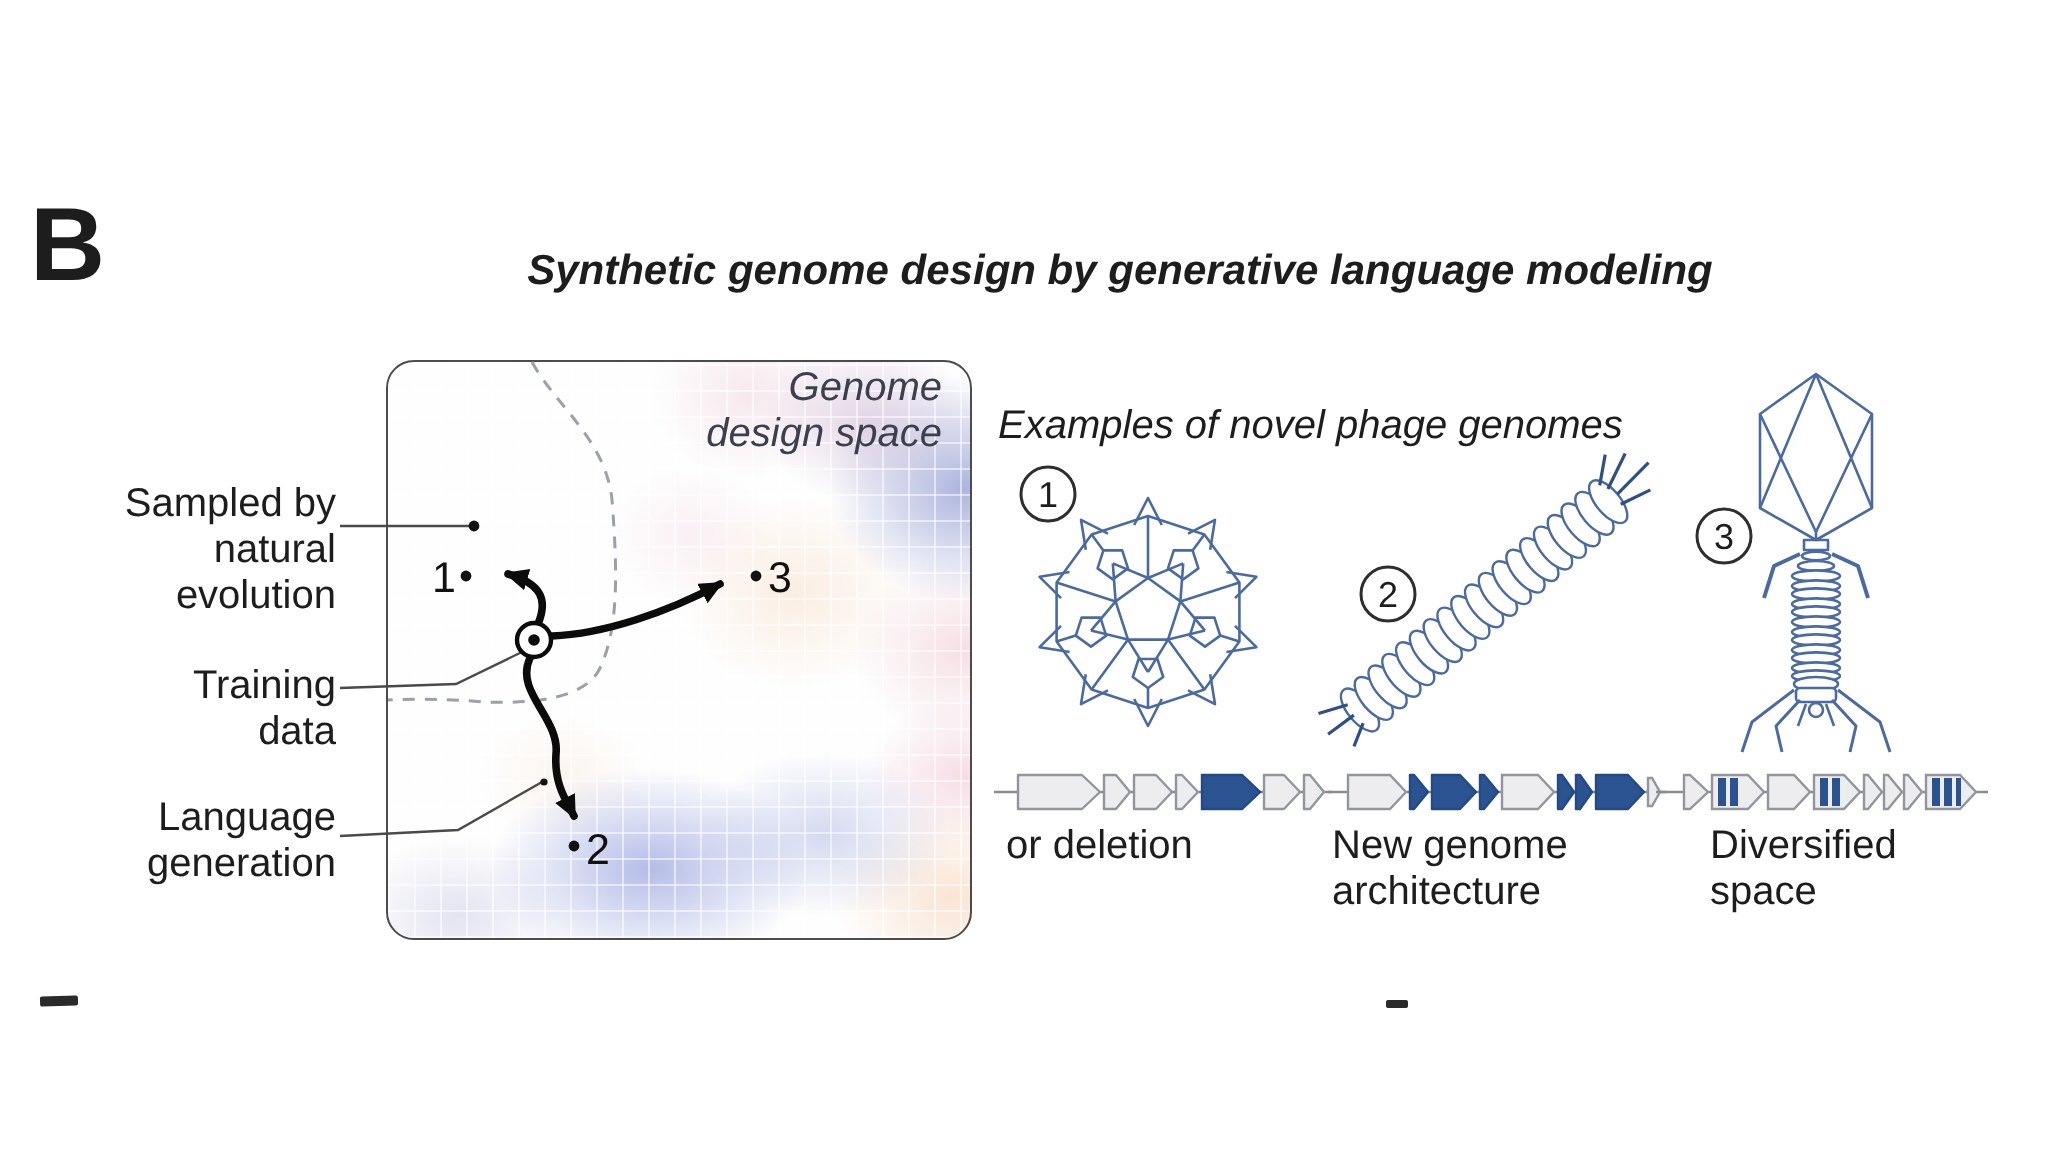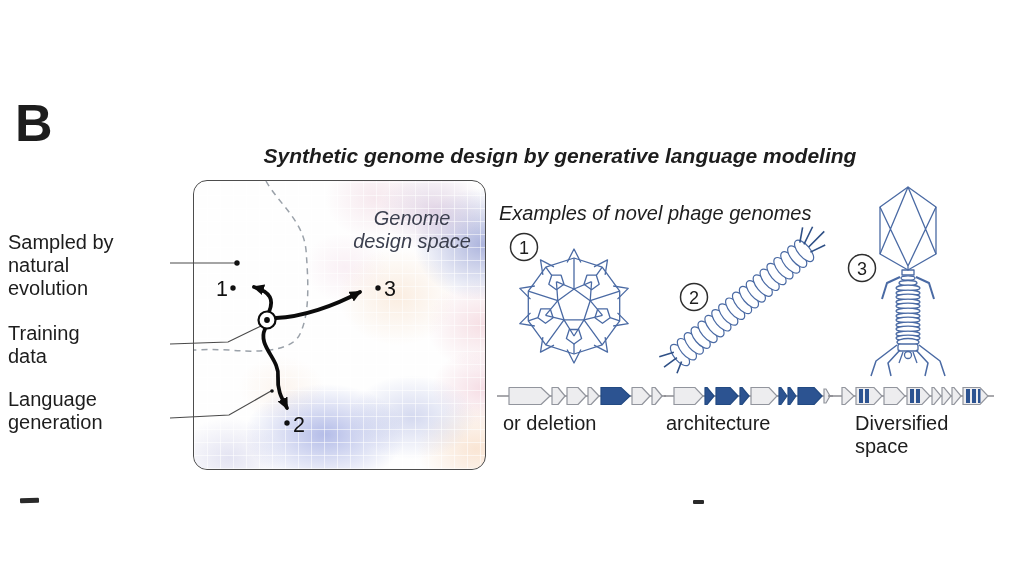--- a/index.html
+++ b/index.html
@@ -1,19 +1,19 @@
 <!DOCTYPE html>
 <html><head>
 <meta charset="utf-8">
 <style>
   html,body{margin:0;padding:0;background:#fff;}
   .stage{position:relative;width:1024px;height:576px;background:#ffffff;overflow:hidden;
          font-family:"Liberation Sans",sans-serif;color:#1d1d1d;}
   .panel-label{position:absolute;left:15px;top:97px;font-size:52px;font-weight:bold;line-height:1;}
-  .title{position:absolute;left:160px;top:144px;width:800px;text-align:center;
+  .title{position:absolute;left:160px;top:124px;width:800px;text-align:center;
          font-size:21px;font-weight:bold;font-style:italic;}
   .design-box{position:absolute;left:193px;top:180px;width:293px;height:290px;
       border:1.6px solid #4c4c4c;border-radius:14px;box-sizing:border-box;
       background:
         radial-gradient(75px 60px at 82% 10%, rgba(203,180,210,.55), transparent 70%),
         radial-gradient(95px 78px at 99% 22%, rgba(150,160,212,.78), transparent 72%),
         radial-gradient(70px 60px at 62% 6%,  rgba(240,215,225,.55), transparent 70%),
         radial-gradient(80px 65px at 99% 50%, rgba(236,186,198,.45), transparent 70%),
         radial-gradient(85px 70px at 70% 40%, rgba(248,226,205,.60), transparent 70%),
         radial-gradient(60px 50px at 52% 30%, rgba(245,225,235,.50), transparent 70%),
@@ -21,23 +21,23 @@
         radial-gradient(90px 60px at 75% 82%, rgba(170,180,225,.50), transparent 70%),
         radial-gradient(82px 66px at 97% 93%, rgba(248,222,200,.78), transparent 72%),
         radial-gradient(70px 55px at 99% 72%, rgba(240,200,212,.60), transparent 72%),
         radial-gradient(75px 55px at 12% 96%, rgba(205,205,232,.55), transparent 72%),
         radial-gradient(60px 45px at 30% 72%, rgba(250,238,228,.60), transparent 72%),
         #fefefe;}
   .design-box::after{content:'';position:absolute;inset:0;border-radius:inherit;
       background-image:
         repeating-linear-gradient(0deg, rgba(255,255,255,.55) 0 1px, transparent 1px 13px),
         repeating-linear-gradient(90deg, rgba(255,255,255,.55) 0 1px, transparent 1px 13px);}
-  .corner-label{position:absolute;right:14px;top:26px;text-align:center;font-style:italic;
+  .corner-label{position:absolute;right:14px;top:2px;text-align:right;font-style:italic;
       font-size:20px;line-height:23px;color:#3b3f4e;z-index:2;}
-  .ann{position:absolute;left:8px;width:160px;font-size:20px;line-height:23px;}
+  .ann{position:absolute;left:8px;width:160px;text-align:right;font-size:20px;line-height:23px;margin-top:10px;}
   .ann1{top:231px;} .ann2{top:322px;} .ann3{top:388px;}
   .examples-header{position:absolute;left:499px;top:202px;font-size:20px;font-style:italic;}
   .cap{position:absolute;font-size:20px;line-height:23px;}
   .cap1{left:503px;top:412px;} .cap2{left:666px;top:412px;} .cap3{left:843px;top:412px;margin-left:12px;}
   .overlay{position:absolute;left:0;top:0;z-index:5;pointer-events:none;}
   .cropmark{position:absolute;background:#2a2a2a;border-radius:1px;}
   .cropmark.m1{left:20px;top:498px;width:19px;height:4.5px;transform:rotate(-2deg);}
   .cropmark.m2{left:693px;top:500px;width:11px;height:4px;}
 </style>
 </head>
@@ -68,20 +68,21 @@
     <div>Language</div>
     <div>generation</div>
   </div>
 
   <div class="examples-header">Examples of novel phage genomes</div>
 
   <div class="cap cap1">
     <div>or deletion</div>
   </div>
   <div class="cap cap2">
+    <div>New genome</div>
     <div>architecture</div>
   </div>
   <div class="cap cap3">
     <div>Diversified</div>
     <div>space</div>
   </div>
 
   <div class="cropmark m1"></div>
   <div class="cropmark m2"></div>
 

